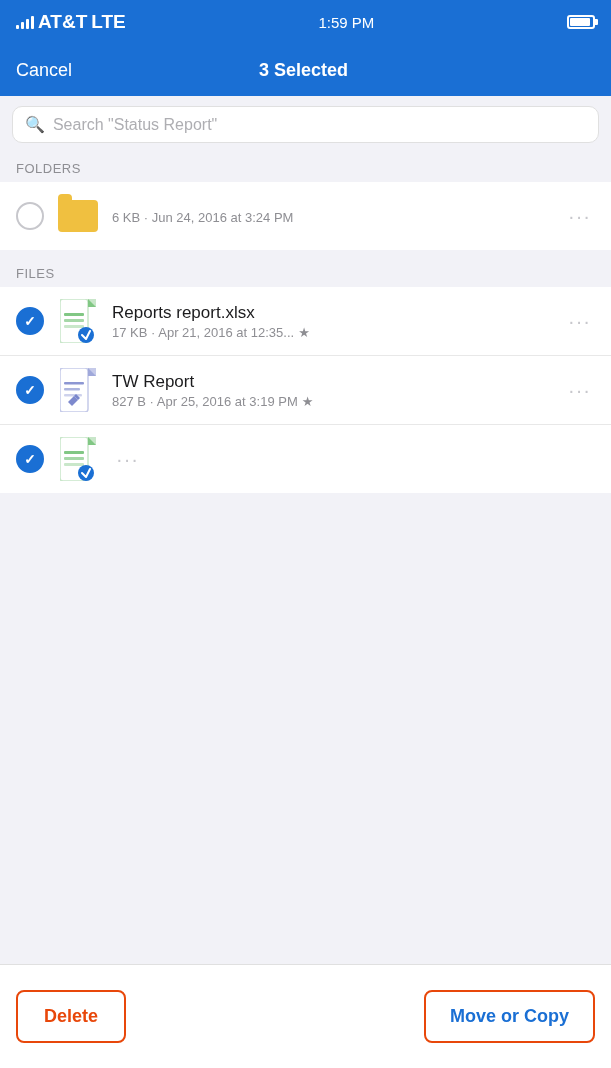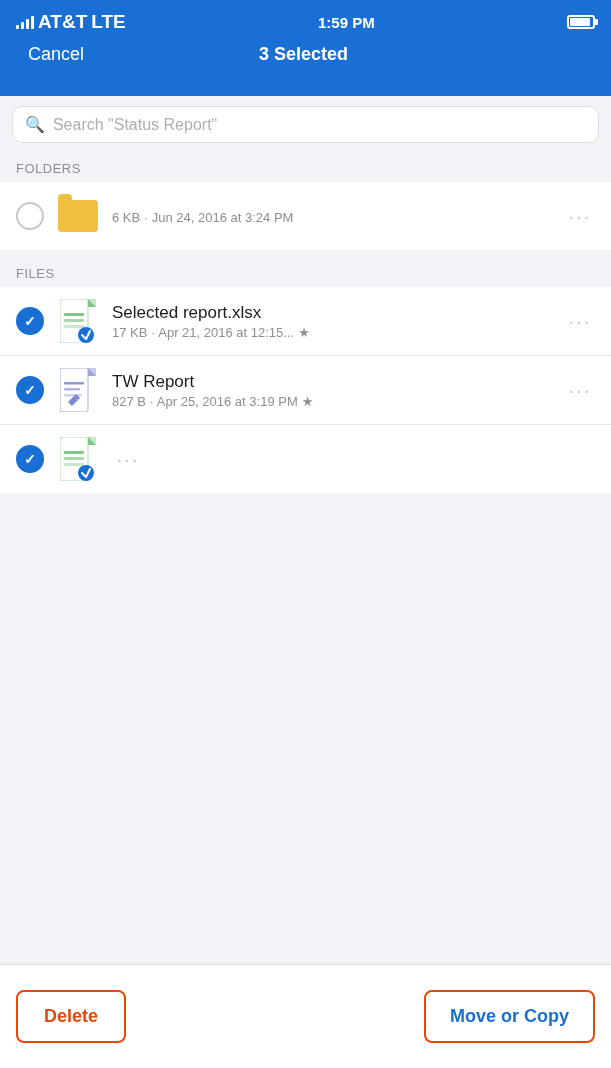--- a/index.html
+++ b/index.html
@@ -36,21 +36,21 @@
       gap: 2px;
       height: 14px;
     }
     .signal-bar {
       background: white;
       width: 3px;
       border-radius: 1px;
     }
     .status-bar-center {
       font-size: 15px;
-      font-weight: 700;
+      font-weight: 400;
     }
     .status-bar-right {
       display: flex;
       align-items: center;
     }
     .battery {
       width: 28px;
       height: 14px;
       border: 2px solid white;
       border-radius: 3px;
@@ -73,23 +73,23 @@
       height: 100%;
       width: 90%;
       border-radius: 1px;
     }
 
     
     .nav-bar {
       background: #1a6fd4;
       height: 52px;
       display: flex;
-      align-items: flex-start;
+      align-items: center;
       justify-content: space-between;
-      padding: 0 28px;
+      padding: 0 16px;
     }
     .nav-cancel {
       color: white;
       font-size: 18px;
       font-weight: 400;
       background: none;
       border: none;
       cursor: pointer;
     }
     .nav-title {
@@ -352,23 +352,23 @@
           <rect x="28" y="0" width="8" height="8" rx="0" ry="0" fill="#c8e6c9"></rect>
           <path d="M28 0 L36 8 L28 8 Z" fill="#81c784"></path>
           <rect x="4" y="14" width="20" height="3" rx="1" fill="#4caf50" opacity="0.7"></rect>
           <rect x="4" y="20" width="20" height="3" rx="1" fill="#4caf50" opacity="0.5"></rect>
           <rect x="4" y="26" width="20" height="3" rx="1" fill="#4caf50" opacity="0.3"></rect>
           <circle cx="26" cy="36" r="8" fill="#1a6fd4"></circle>
           <path d="M22 36 L26 40 L30 32" stroke="white" stroke-width="2" fill="none" stroke-linecap="round" stroke-linejoin="round"></path>
         </svg>
       </div>
       <div class="item-info">
-        <div class="item-name">Selected report.xlsx</div>
+        <div class="item-name">Reports report.xlsx</div>
         <div class="item-meta">
-          <span>17 KB · Apr 21, 2016 at 12:15...</span>
+          <span>17 KB · Apr 21, 2016 at 12:35...</span>
           <span class="star-icon">★</span>
         </div>
       </div>
       <button class="more-btn">···</button>
     </div>
 
     <div class="list-item">
       <div class="checkbox-circle checked"></div>
       <div class="file-icon-container">
         <svg width="36" height="44" viewBox="0 0 36 44">

